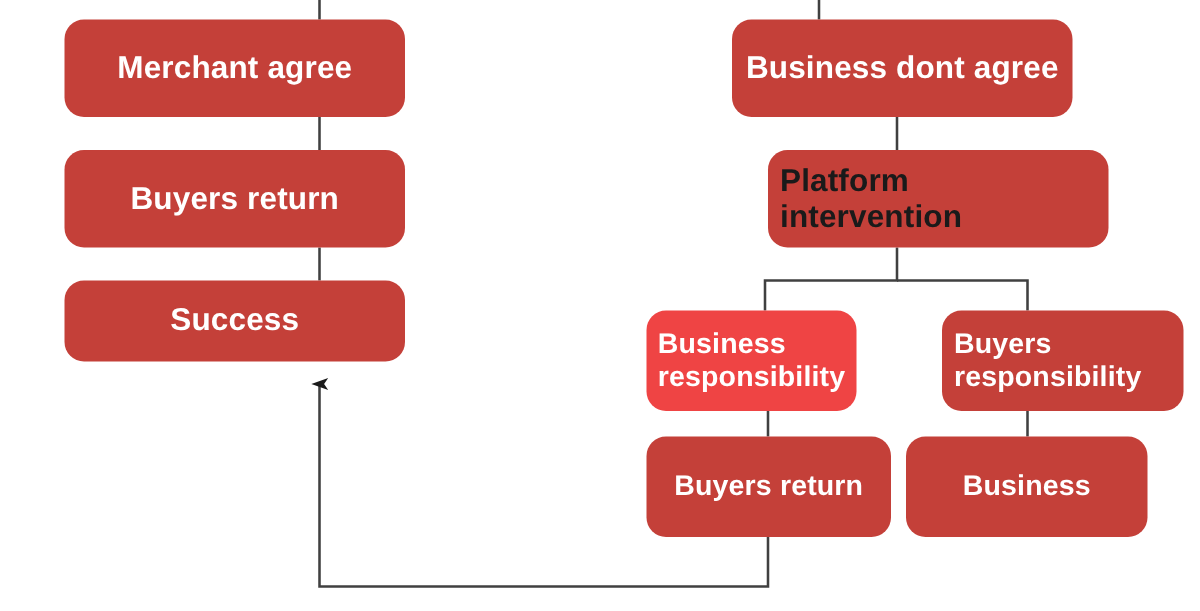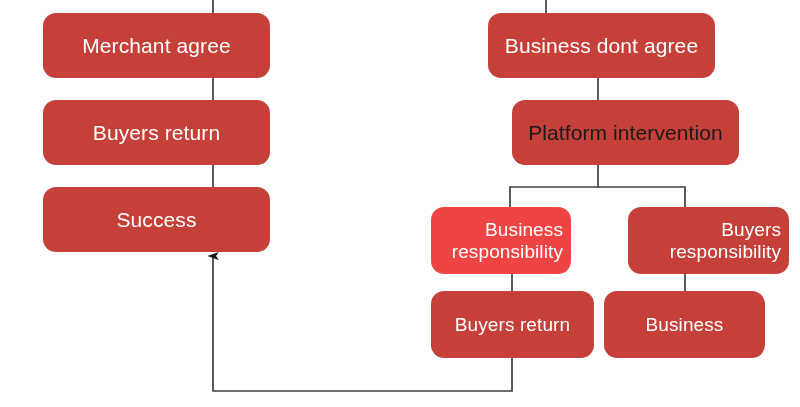--- a/index.html
+++ b/index.html
@@ -26,24 +26,24 @@
     height: 407px;
     pointer-events: none;
   }
   .node {
     position: absolute;
     box-sizing: border-box;
     border-radius: 13px;
     display: flex;
     align-items: center;
     justify-content: center;
-    text-align: right;
+    text-align: left;
     line-height: 1.12;
     padding: 2px 8px;
-    font-weight: 400;
+    font-weight: 700;
     letter-spacing: 0.1px;
     white-space: pre-line;
     z-index: 2;
   }
   .node.light { color: #ffffff; }
   .node.dark  { color: #1a1a1a; margin-left: 24px; }
 </style>
 </head>
 <body>
 
@@ -65,21 +65,21 @@
         <polyline points="598,187 685,187 685,207" fill="none" stroke="#404040" stroke-width="1.7" stroke-linecap="butt" stroke-linejoin="miter"></polyline>
         <polyline points="512,274 512,291" fill="none" stroke="#404040" stroke-width="1.7" stroke-linecap="butt" stroke-linejoin="miter"></polyline>
         <polyline points="685,274 685,291" fill="none" stroke="#404040" stroke-width="1.7" stroke-linecap="butt" stroke-linejoin="miter"></polyline>
         <polyline points="512,358 512,391 213,391 213,256" fill="none" stroke="#404040" stroke-width="1.7" stroke-linecap="butt" stroke-linejoin="miter" marker-end="url(#arrowhead)"></polyline>
       </g>
   </svg>
 
   <div id="node-layer">
       <div class="node light" style="left: 43px; top: 13px; width: 227px; height: 65px; font-size: 21px; background: rgb(196, 64, 57); color: rgb(255, 255, 255);">Merchant agree</div>
       <div class="node light" style="left: 43px; top: 100px; width: 227px; height: 65px; font-size: 21px; background: rgb(196, 64, 57); color: rgb(255, 255, 255);">Buyers return</div>
-      <div class="node light" style="left: 43px; top: 187px; width: 227px; height: 65px; font-size: 21px; background: rgb(196, 64, 57); color: rgb(255, 255, 255);">Success</div>
+      <div class="node light" style="left: 43px; top: 187px; width: 227px; height: 54px; font-size: 21px; background: rgb(196, 64, 57); color: rgb(255, 255, 255);">Success</div>
       <div class="node light" style="left: 488px; top: 13px; width: 227px; height: 65px; font-size: 21px; background: rgb(196, 64, 57); color: rgb(255, 255, 255);">Business dont agree</div>
       <div class="node dark" style="left: 488px; top: 100px; width: 227px; height: 65px; font-size: 21px; background: rgb(196, 64, 57); color: rgb(26, 26, 26);">Platform intervention</div>
       <div class="node light" style="left: 431px; top: 207px; width: 140px; height: 67px; font-size: 19px; background: #ef4444; color: rgb(255, 255, 255);">Business responsibility</div>
       <div class="node light" style="left: 628px; top: 207px; width: 161px; height: 67px; font-size: 19px; background: rgb(196, 64, 57); color: rgb(255, 255, 255);">Buyers responsibility</div>
       <div class="node light" style="left: 431px; top: 291px; width: 163px; height: 67px; font-size: 19px; background: rgb(196, 64, 57); color: rgb(255, 255, 255);">Buyers return</div>
       <div class="node light" style="left: 604px; top: 291px; width: 161px; height: 67px; font-size: 19px; background: rgb(196, 64, 57); color: rgb(255, 255, 255);">Business</div>
     </div>
 
 </div>
 

